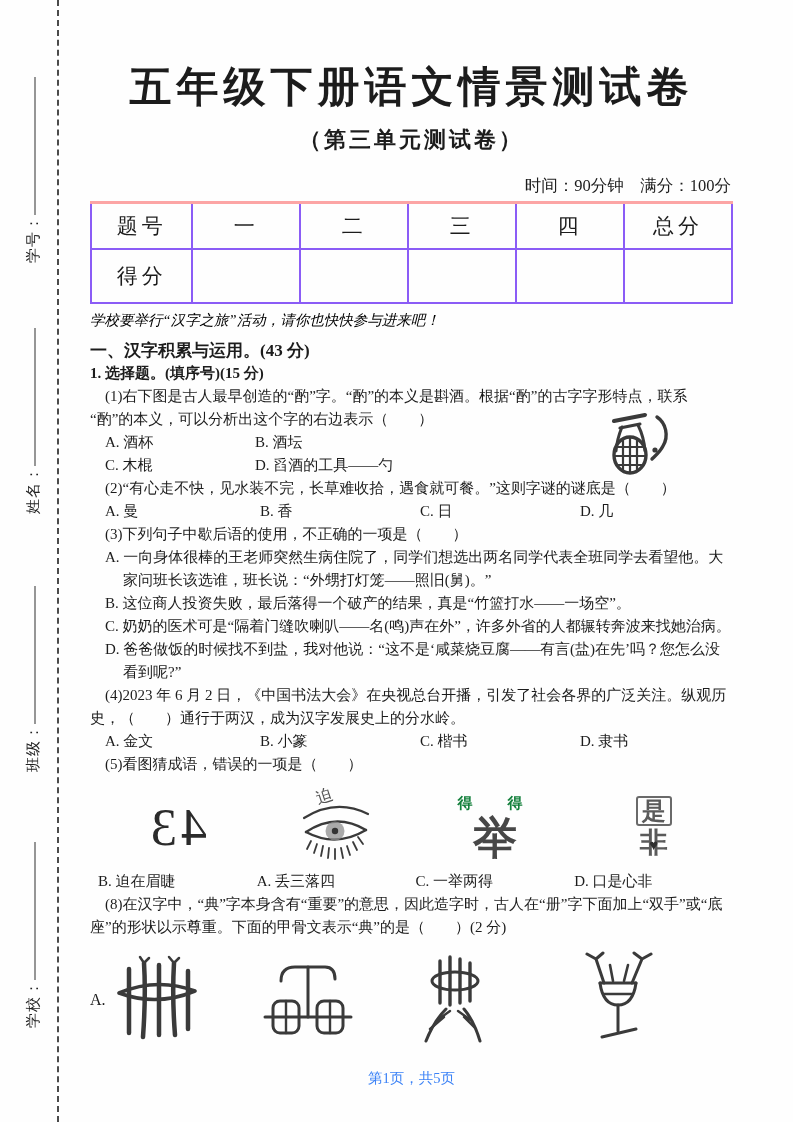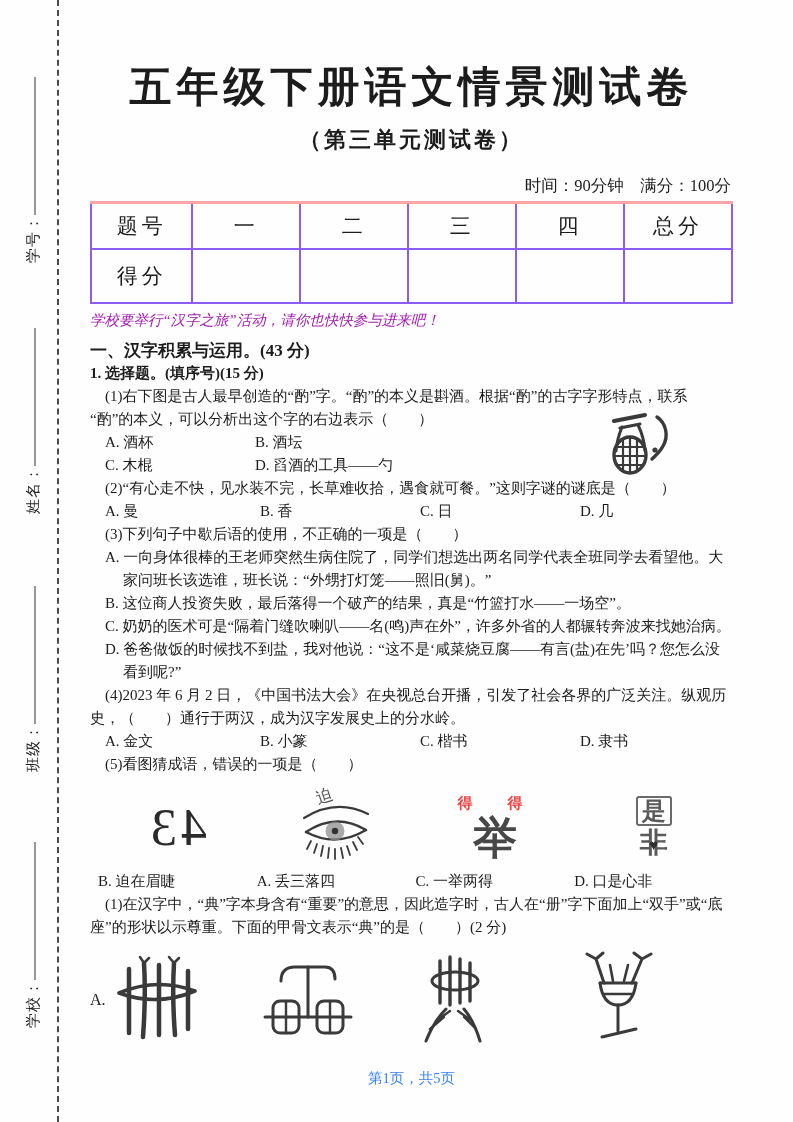--- a/index.html
+++ b/index.html
@@ -24,39 +24,39 @@
   .subtitle{margin-top:6px;text-align:center;font-size:22px;line-height:40px;
     font-weight:700;letter-spacing:3px;}
   .meta{margin-top:16px;text-align:right;font-size:16.5px;line-height:20px;padding-right:2px;}
   
   table.score{border-collapse:collapse;width:100%;margin-top:5px;table-layout:fixed;}
   table.score td{border:2px solid #8b5cf6;text-align:center;font-size:21px;
     letter-spacing:4px;padding:0;}
   table.score tr.r1 td{height:44px;border-top:3px solid #fca5a5;}
   table.score tr.r2 td{height:52px;}
   td.c0{width:15.5%;}
-  .intro{margin-top:6px;font-style:italic;font-size:14.5px;line-height:20px;color:#a21caf;}
+  .intro{margin-top:6px;font-style:italic;font-size:14.5px;line-height:20px;color:#000000;}
   .sec-head{margin-top:9px;font-weight:700;font-size:17px;line-height:23px;}
   .qstem{font-weight:700;line-height:23px;}
   p{margin:0;}
   .sub p.first{text-indent:15px;}
   .optgrid2{margin-left:15px;display:grid;grid-template-columns:150px 1fr;line-height:23px;}
   .optgrid4{margin-left:15px;display:grid;grid-template-columns:155px 160px 160px 1fr;line-height:23px;}
   .opt-par{margin-left:15px;padding-left:18px;text-indent:-18px;line-height:23px;}
   .rel{position:relative;}
   .zhuo{position:absolute;right:58px;top:26px;}
   
   .figrow{margin-top:8px;margin-left:8px;display:grid;grid-template-columns:repeat(4,1fr);
     align-items:center;height:86px;}
   .figcell{display:flex;justify-content:center;align-items:center;height:86px;}
   .caprow{margin-left:8px;display:grid;grid-template-columns:repeat(4,1fr);line-height:23px;}
   .fig-a{transform:scaleX(-1);font-size:52px;color:#2b2b2b;letter-spacing:4px;
     font-family:"Liberation Serif",serif;}
   .fig-c{display:flex;flex-direction:column;align-items:center;color:#3c3c3c;}
-  .fig-c .top{font-size:15px;letter-spacing:10px;font-weight:700;color:#ef4444;}
+  .fig-c .top{font-size:15px;letter-spacing:10px;font-weight:700;color:#15803d;}
   .fig-c .main{font-size:44px;line-height:48px;font-weight:700;color:#474747;}
   .fig-d{display:flex;flex-direction:column;align-items:center;color:#5a5a5a;position:relative;}
   .fig-d .top{font-size:24px;line-height:26px;font-weight:700;border:2.5px solid #6a6a6a;
     padding:0 4px;border-radius:3px;}
   .fig-d .bottom{font-size:28px;line-height:30px;font-weight:700;margin-top:2px;position:relative;}
   .fig-d .heart{position:absolute;font-size:15px;color:#2f2f2f;left:50%;top:58%;
     transform:translate(-50%,-50%);}
   
   .oraclerow{margin-top:12px;display:grid;grid-template-columns:repeat(4,1fr);
     align-items:center;height:94px;}
@@ -209,21 +209,21 @@
       </div>
       <div class="caprow">
         <span>B. 迫在眉睫</span>
         <span>A. 丢三落四</span>
         <span>C. 一举两得</span>
         <span>D. 口是心非</span>
       </div>
     </div>
 
     <div class="sub">
-      <p class="first">(1)在汉字中，“典”字本身含有“重要”的意思，因此造字时，古人在“册”字下面加上“双手”或“底</p>
+      <p class="first">(8)在汉字中，“典”字本身含有“重要”的意思，因此造字时，古人在“册”字下面加上“双手”或“底</p>
       <p>座”的形状以示尊重。下面的甲骨文表示“典”的是（　　）(2 分)</p>
       <div class="oraclerow">
         <div class="oracell">
           <span class="oletter">A.</span>
           <svg width="84" height="88" viewBox="0 0 84 88">
             <path class="st" stroke-width="4.5" d="M14 14 V78 M29 8 Q31 40 28 82 M44 10 V80 M59 8 Q57 42 60 80 M73 16 V74"></path>
             <path class="st" stroke-width="3.6" d="M4 38 Q42 22 80 36 M4 38 Q42 52 80 36"></path>
             <path class="st" stroke-width="2.5" d="M29 8 L25 2 M29 8 L34 3 M59 8 L54 2 M59 8 L64 3"></path>
           </svg>
         </div>

